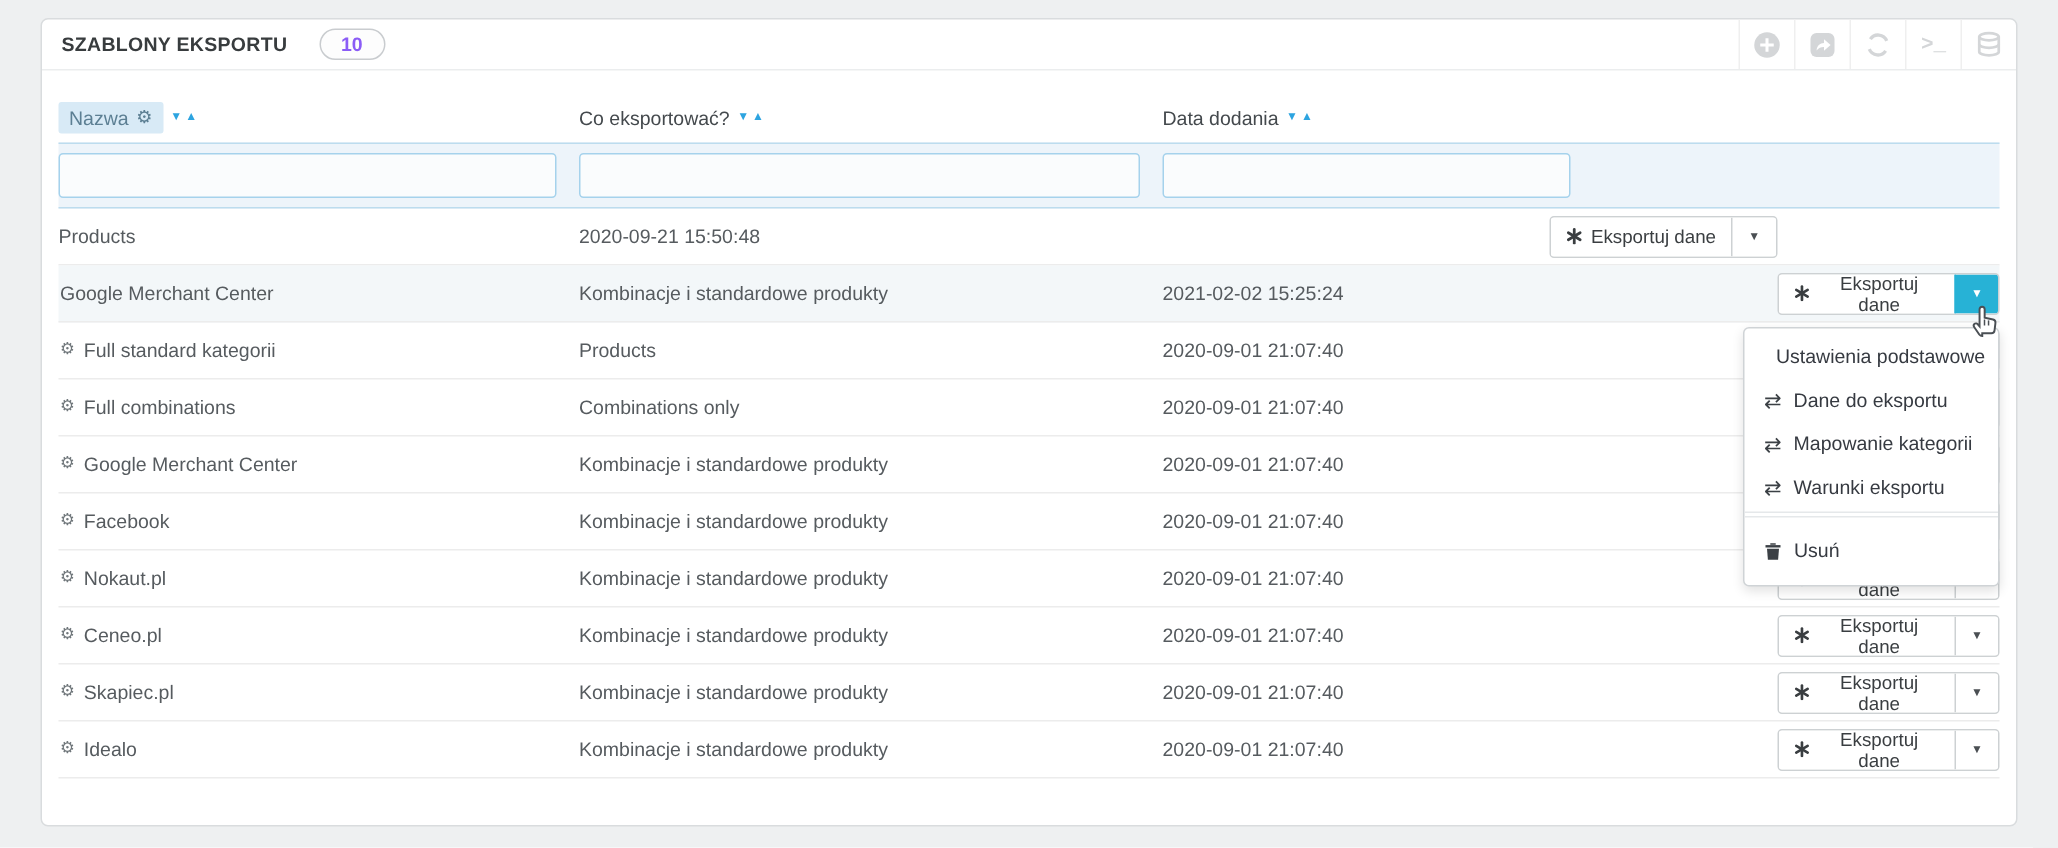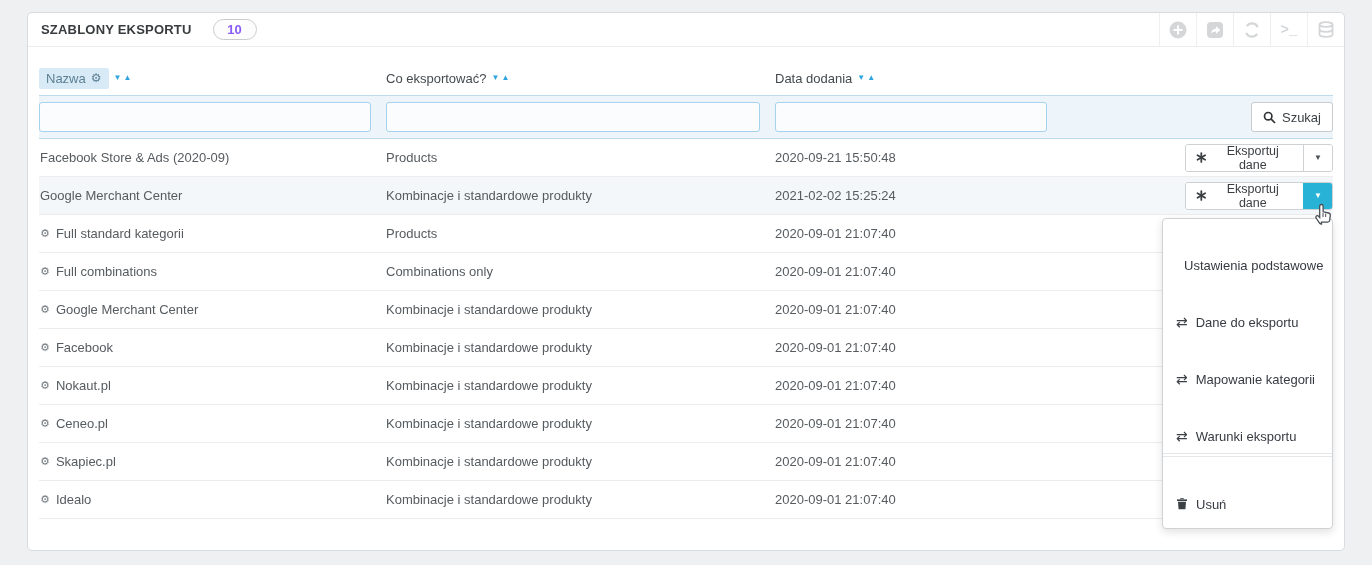--- a/index.html
+++ b/index.html
@@ -167,27 +167,26 @@
     right: 0;
     width: 171px;
     background: #ffffff;
     border: 1px solid #cfd3d6;
     border-radius: 4px;
     box-shadow: 0 3px 8px rgba(0,0,0,.12);
     z-index: 50;
     padding: 4px 0;
   }
   .dd-item {
-    display: flex; align-items: flex-start; gap: 8px;
+    display: flex; align-items: flex-end; gap: 8px;
     padding: 7px 13px;
     font-size: 13px;
     color: #363a41;
     cursor: pointer;
     white-space: nowrap;
-    margin-top: 28px;
   }
   .dd-item.tall { padding: 12px 13px; }
   .dd-divider { border-top: 1px solid #e5e8ea; margin: 2px 0; }
   .transfer-glyph { font-size: 14px; color: #3b4045; line-height: 1; }
   
   .hand-cursor {
     position: absolute;
     right: -3px;
     top: 18px;
     z-index: 60;
@@ -263,33 +262,23 @@
           <span class="arr">▲</span>
         </span>
       </div>
       <div></div>
     </div>
 
     <div class="grid-row filter-row">
       <div class="filter-cell"><input class="filter-input" value="" style=""></div>
       <div class="filter-cell"><input class="filter-input" value="" style=""></div>
       <div class="filter-cell"><input class="filter-input narrow" value="" style=""></div>
-      <div class="search-cell">
-        <button class="search-btn">
-          <svg width="13" height="13" viewBox="0 0 13 13" fill="none" stroke="#2f3336" stroke-width="1.7">
-              <circle cx="5.2" cy="5.2" r="3.7"></circle>
-              <line x1="8.2" y1="8.2" x2="12" y2="12"></line>
-            </svg>
-          <span>Szukaj</span>
-        </button>
-      </div>
-    </div>
-
-    <div class="grid-row data-row">
-      <div class="cell-name">Facebook Store &amp; Ads (2020-09)</div>
+    </div>
+
+    <div class="grid-row data-row">
       <div>Products</div>
       <div>2020-09-21 15:50:48</div>
       <div class="cell-action">
         <div class="btn-group">
           <button class="btn-main">
             <svg width="11" height="11" viewBox="0 0 12 12" stroke="#3a3e41" stroke-width="2" stroke-linecap="round">
                 <line x1="6" y1="1" x2="6" y2="11"></line>
                 <line x1="1.7" y1="3.5" x2="10.3" y2="8.5"></line>
                 <line x1="1.7" y1="8.5" x2="10.3" y2="3.5"></line>
               </svg>

